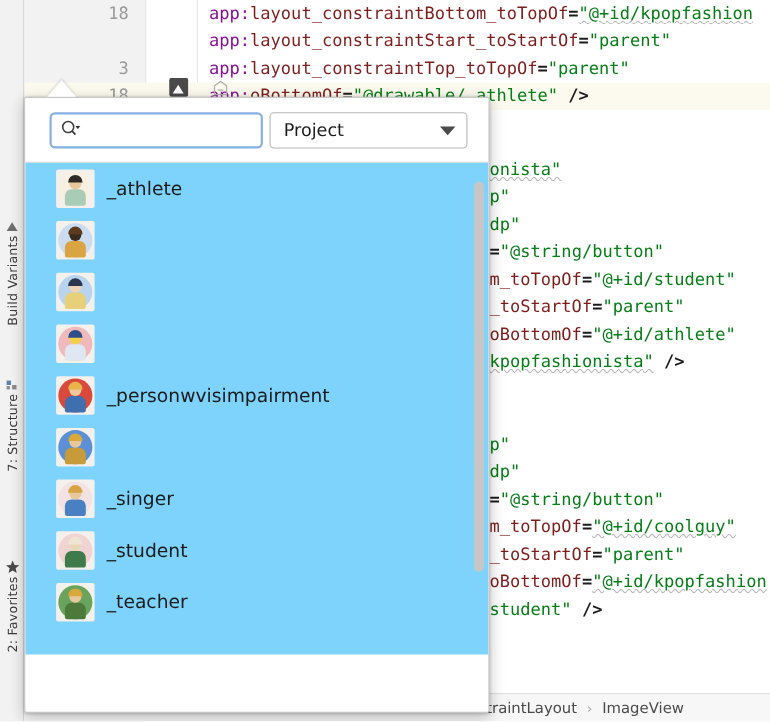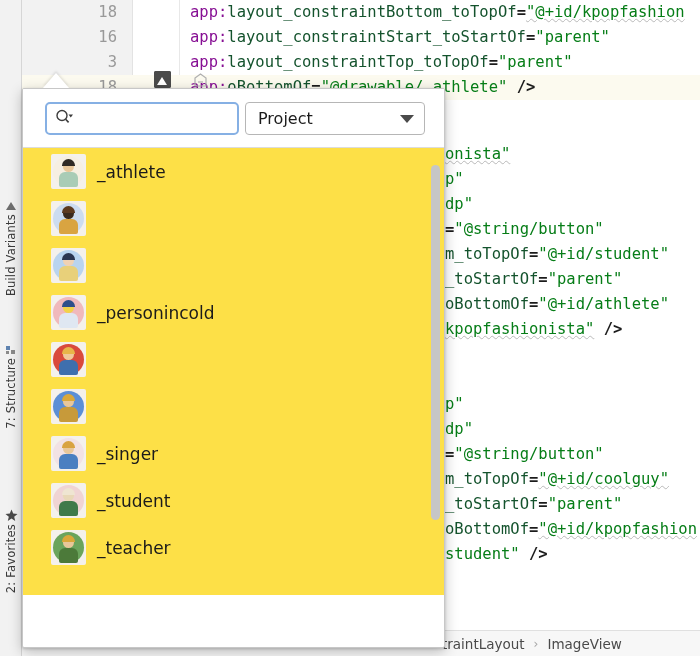--- a/index.html
+++ b/index.html
@@ -53,21 +53,21 @@
     font-size: 15.5px; line-height: 25px; white-space: pre;
   }
   .code-line.current { background: #fcfaef; }
   .lineno {
     position: absolute; left: 0; width: 95px; text-align: right;
     color: #999999; font-family: "DejaVu Sans Mono", "Liberation Mono", monospace;
     font-size: 15.5px;
   }
   .codetext { position: absolute; left: 168px; white-space: pre; }
   .t-attr { color: #871094; }
-  .t-ns   { color: #14532d; }
+  .t-ns   { color: #7f1d1d; }
   .t-val  { color: #067d17; }
   .t-punc { color: #1b1b1b; font-weight: bold; }
   .squiggle {
     text-decoration: underline;
     text-decoration-style: wavy;
     text-decoration-color: #b9b9b9;
     text-decoration-thickness: 1px;
   }
 
   
@@ -138,21 +138,21 @@
   }
   .caret-down {
     width: 0; height: 0;
     border-left: 7px solid transparent;
     border-right: 7px solid transparent;
     border-top: 8px solid #4a4a4a;
   }
 
   .popup-list {
     position: absolute; left: 0; top: 59px; right: 0; bottom: 52px;
-    overflow: hidden; background: #fde047; text-align: center;
+    overflow: hidden; background: #7dd3fc; text-align: center;
   }
   .list-row {
     display: flex; align-items: center; height: 47px; padding-left: 28px;
     box-sizing: border-box;
   }
   .avatar {
     width: 35px; height: 35px; flex: 0 0 35px;
     border-radius: 2px; position: relative; overflow: hidden;
     background: #f4f1ec;
   }
@@ -202,21 +202,21 @@
 
 <div id="root">
 
   <div class="editor">
     <div class="gutter-bg"></div>
     <div class="gutter-line-sep"></div>
     <div class="fold-sep"></div>
 
     <div id="code-lines">
         <div class="code-line" style="top: 0px;"><span class="lineno">18</span><span class="codetext"><span class="t-attr">app:</span><span class="t-ns">layout_constraintBottom_toTopOf</span><span class="t-punc">=</span><span class="t-val squiggle">"@+id/kpopfashion</span></span></div>
-        <div class="code-line" style="top: 25px;"><span class="lineno">16</span><span class="codetext"><span class="t-attr">app:</span><span class="t-ns">layout_constraintStart_toStartOf</span><span class="t-punc">=</span><span class="t-val">"parent"</span></span></div>
+        <div class="code-line" style="top: 25px;"><span class="codetext"><span class="t-attr">app:</span><span class="t-ns">layout_constraintStart_toStartOf</span><span class="t-punc">=</span><span class="t-val">"parent"</span></span></div>
         <div class="code-line" style="top: 50px;"><span class="lineno">3</span><span class="codetext"><span class="t-attr">app:</span><span class="t-ns">layout_constraintTop_toTopOf</span><span class="t-punc">=</span><span class="t-val">"parent"</span></span></div>
         <div class="code-line current" style="top: 75px;"><span class="lineno">18</span><span class="codetext"><span class="t-attr">app:</span><span class="t-ns">oBottomOf</span><span class="t-punc">=</span><span class="t-val">"@drawable/_athlete"</span><span class="t-punc"> /&gt;</span></span></div>
       </div>
 
     <div class="gutter-icon-img" style="left:132px; top:71px;">
       <svg width="17" height="17" viewBox="0 0 17 17">
         <rect x="0" y="0" width="17" height="17" rx="2" fill="#4a4a4a"></rect>
         <polygon points="3,14 8,6 13,14" fill="#ffffff"></polygon>
       </svg>
     </div>
@@ -331,29 +331,29 @@
               <div class="av-hair" style="background: rgb(42, 53, 80);"></div>
             </div>
           </div>
           <div class="list-row">
             <div class="avatar">
               <div class="av-ring" style="background: rgb(240, 185, 188);"></div>
               <div class="av-body" style="background: rgb(223, 231, 242);"></div>
               <div class="av-head" style="background: rgb(242, 210, 74);"></div>
               <div class="av-hair" style="background: rgb(47, 79, 138);"></div>
             </div>
-            <span class="row-label">_personincold</span>
           </div>
           <div class="list-row">
             <div class="avatar">
               <div class="av-ring" style="background: rgb(217, 74, 60);"></div>
               <div class="av-body" style="background: rgb(63, 111, 174);"></div>
               <div class="av-head" style="background: rgb(240, 200, 154);"></div>
               <div class="av-hair" style="background: rgb(232, 181, 74);"></div>
             </div>
+            <span class="row-label">_personwvisimpairment</span>
           </div>
           <div class="list-row">
             <div class="avatar">
               <div class="av-ring" style="background: rgb(91, 143, 214);"></div>
               <div class="av-body" style="background: rgb(199, 154, 58);"></div>
               <div class="av-head" style="background: rgb(232, 199, 154);"></div>
               <div class="av-hair" style="background: rgb(217, 168, 58);"></div>
             </div>
           </div>
           <div class="list-row">

